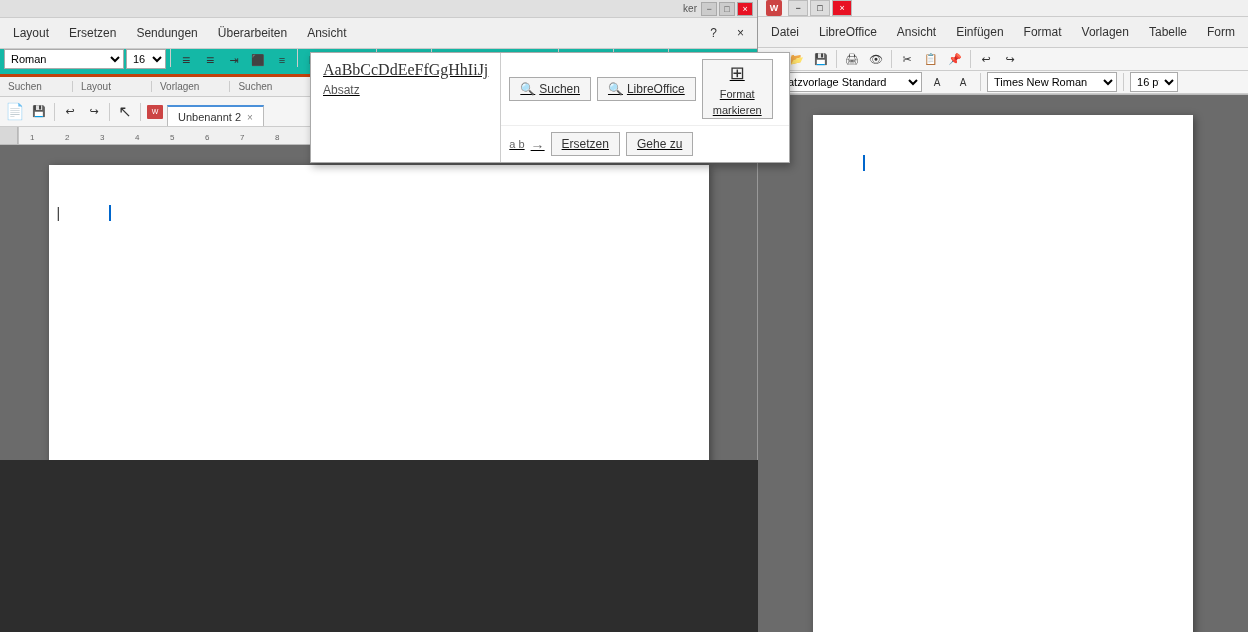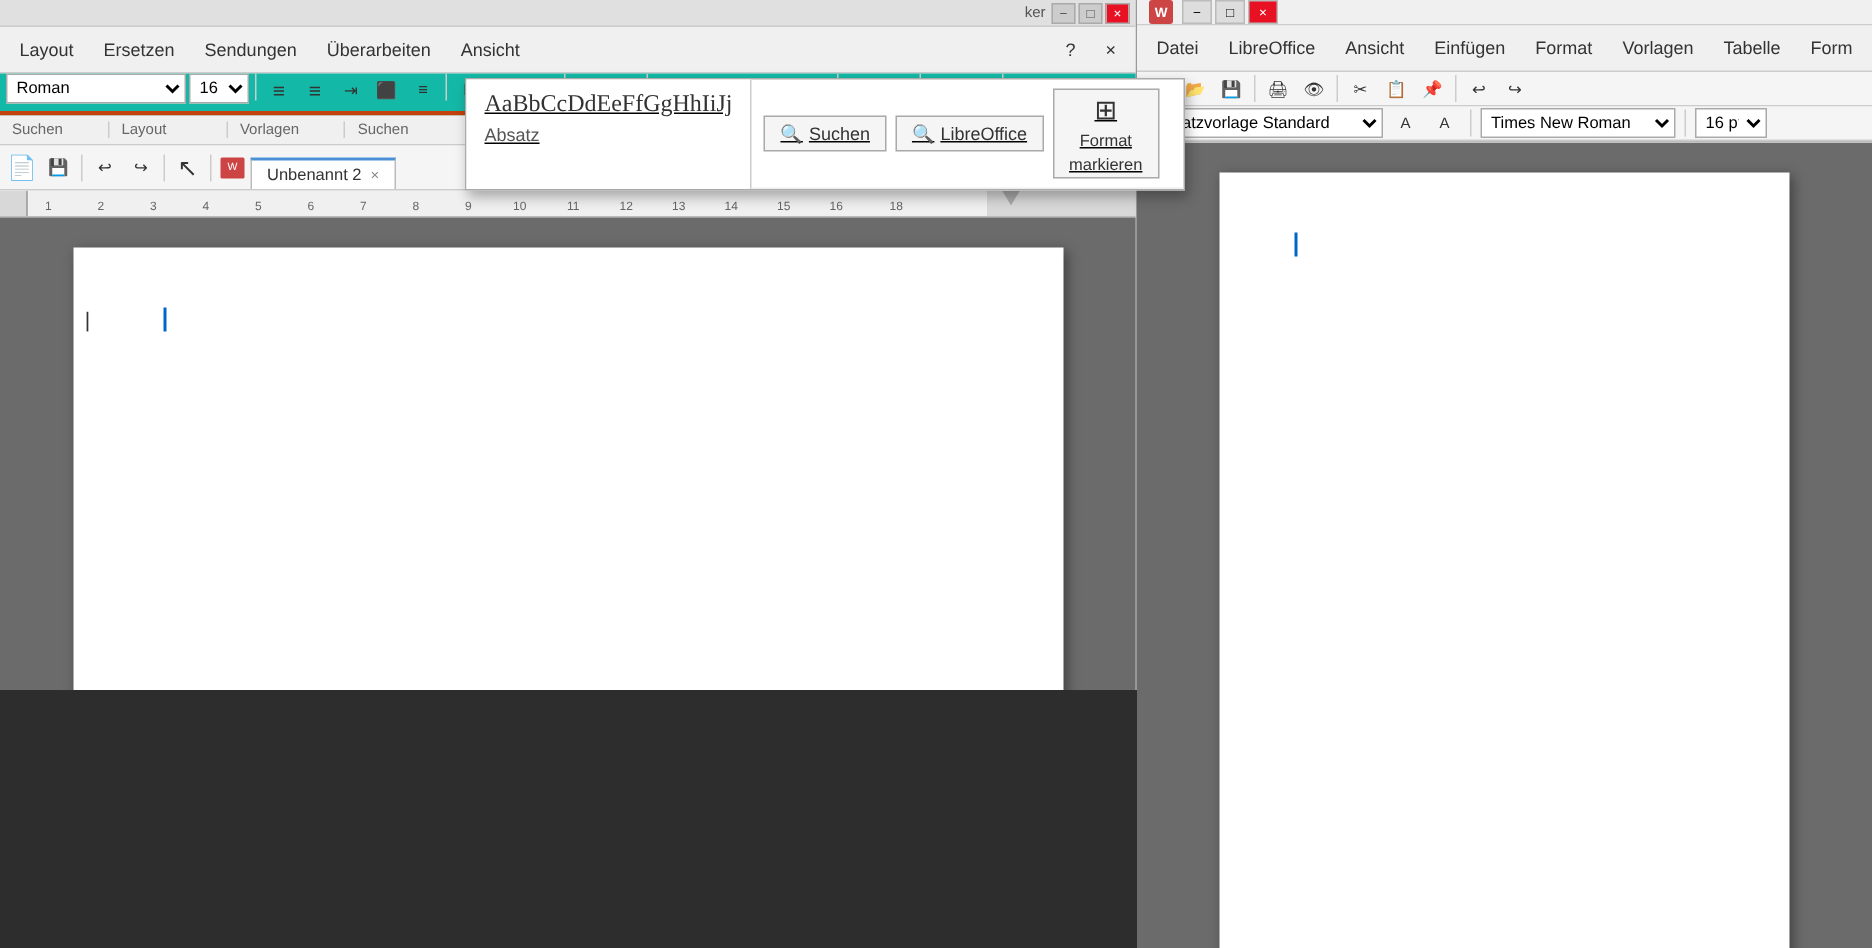--- a/index.html
+++ b/index.html
@@ -386,20 +386,30 @@
             <span style="font-size:12px;">🔍</span>
             <span>LibreOffice</span>
           </button>
           <button class="find-btn" style="flex-direction:column;padding:2px 10px;text-align:center;font-size:11px;">
             <span style="font-size:18px;">⊞</span>
             <span>Format</span>
             <span>markieren</span>
           </button>
         </div>
 
+        <div style="display:flex;align-items:center;padding:6px 8px;gap:6px;">
+          <span style="font-size:11px;color:#666;">a b</span>
+          <span style="font-size:14px;color:#666;">→</span>
+          <button class="find-btn">
+            <span>Ersetzen</span>
+          </button>
+          <button class="find-btn">
+            <span>Gehe zu</span>
+          </button>
+        </div>
       </div>
     </div>
   </div>
 
   <div class="ruler">
     <svg class="ruler-svg">
 
       <rect x="0" y="0" width="100%" height="18" fill="#d8d8d8"></rect>
 
       <rect x="18" y="0" width="640" height="18" fill="#f0f0f0"></rect>

